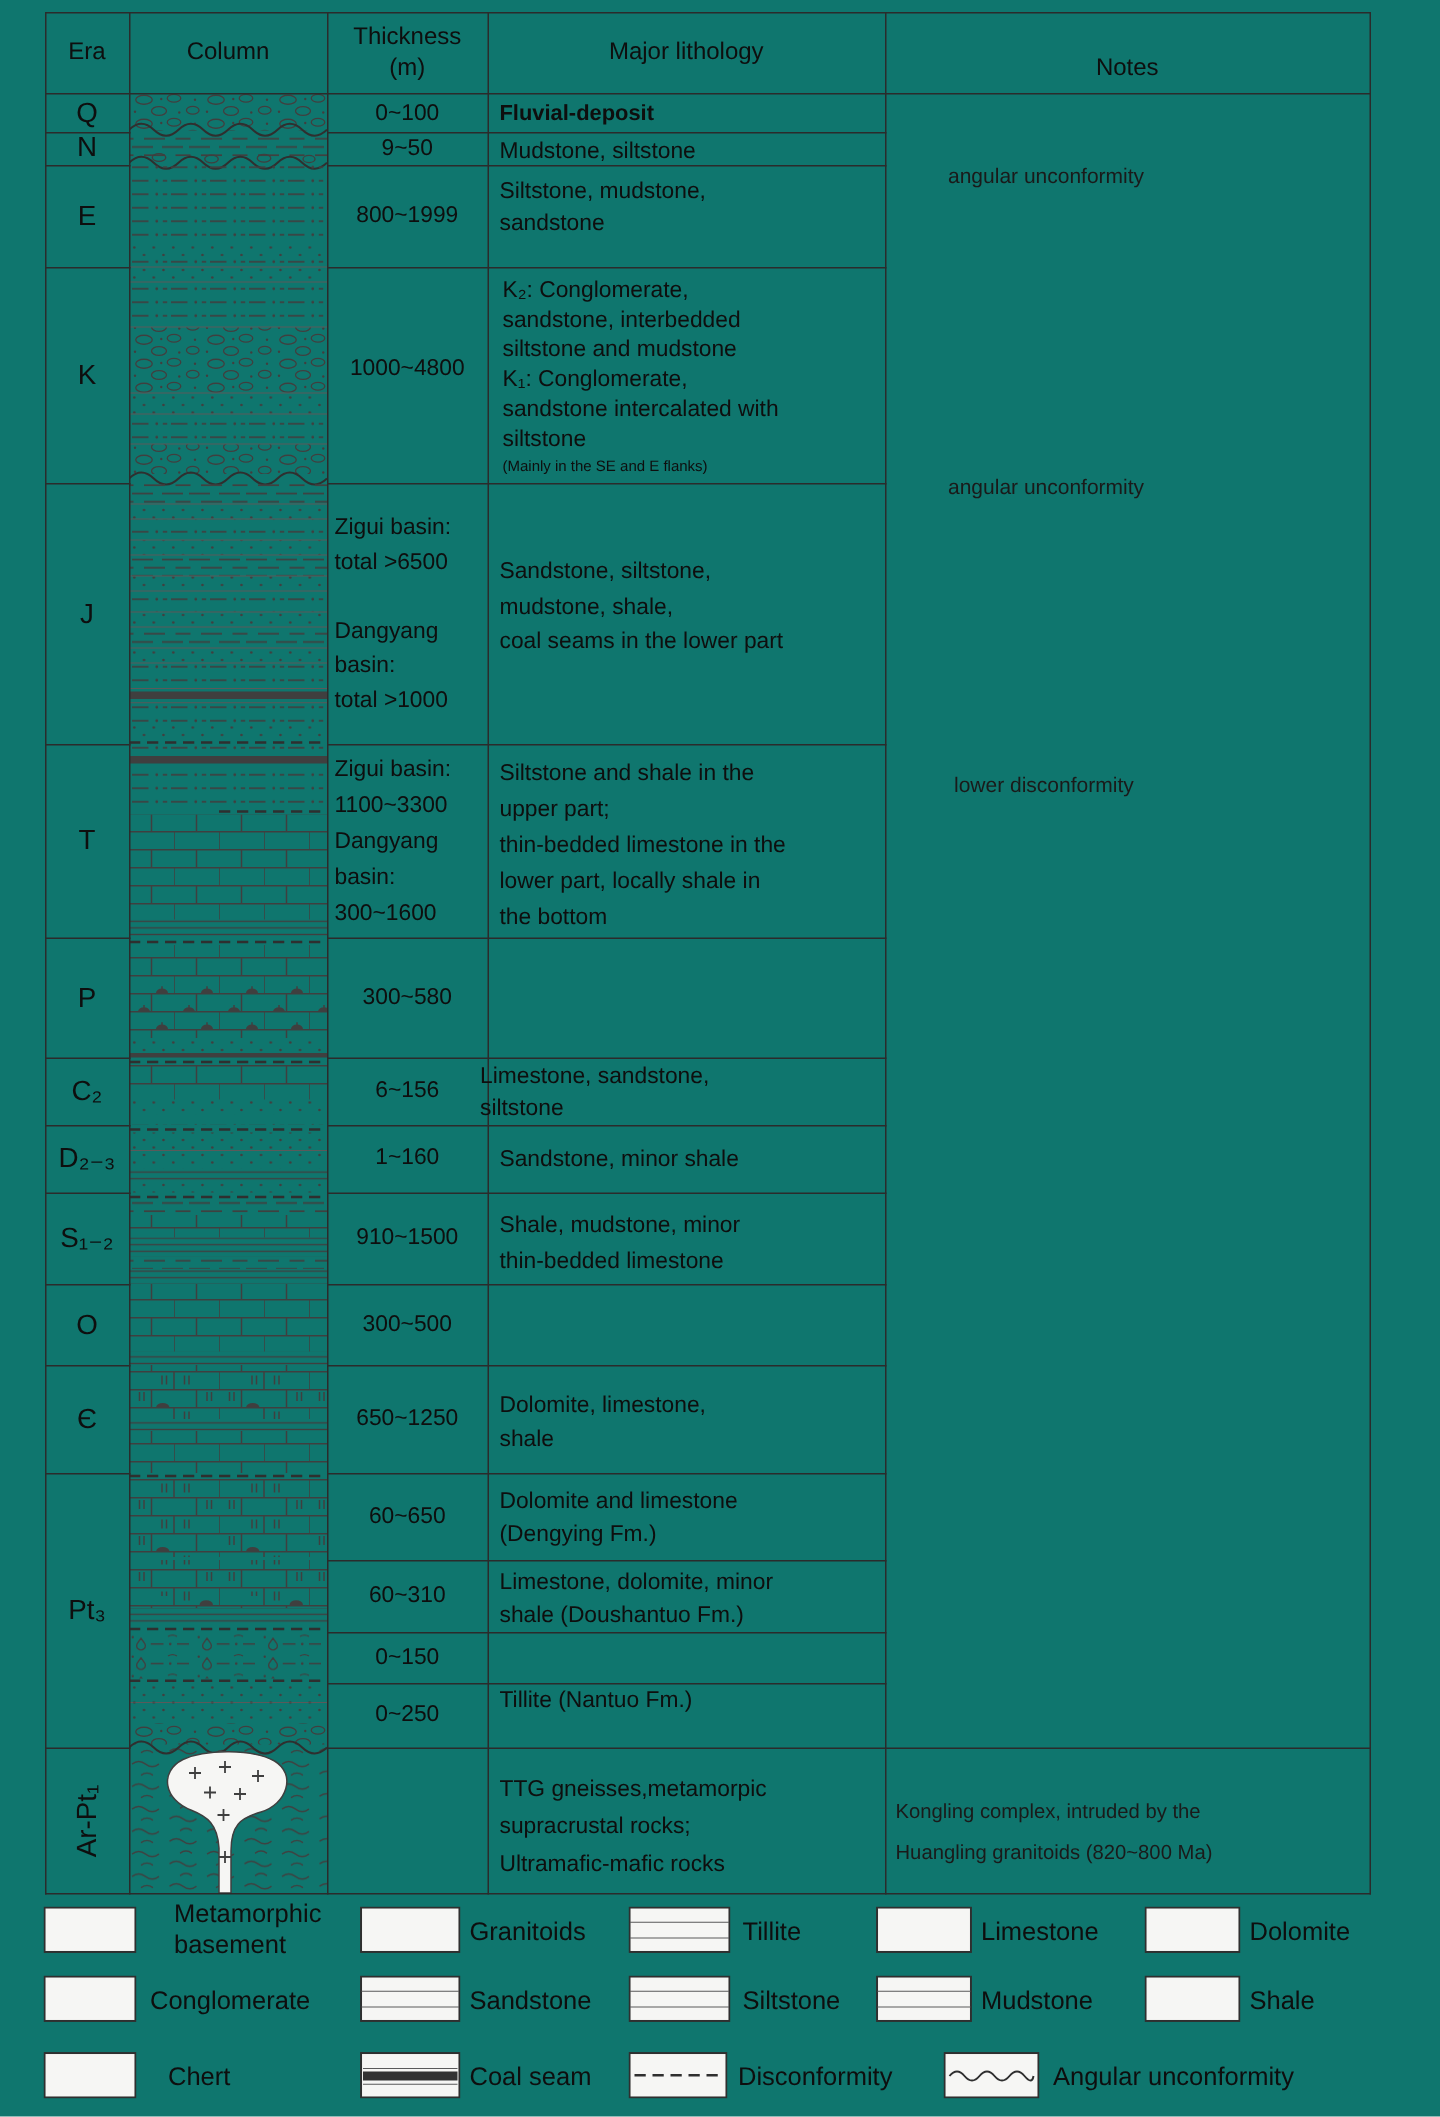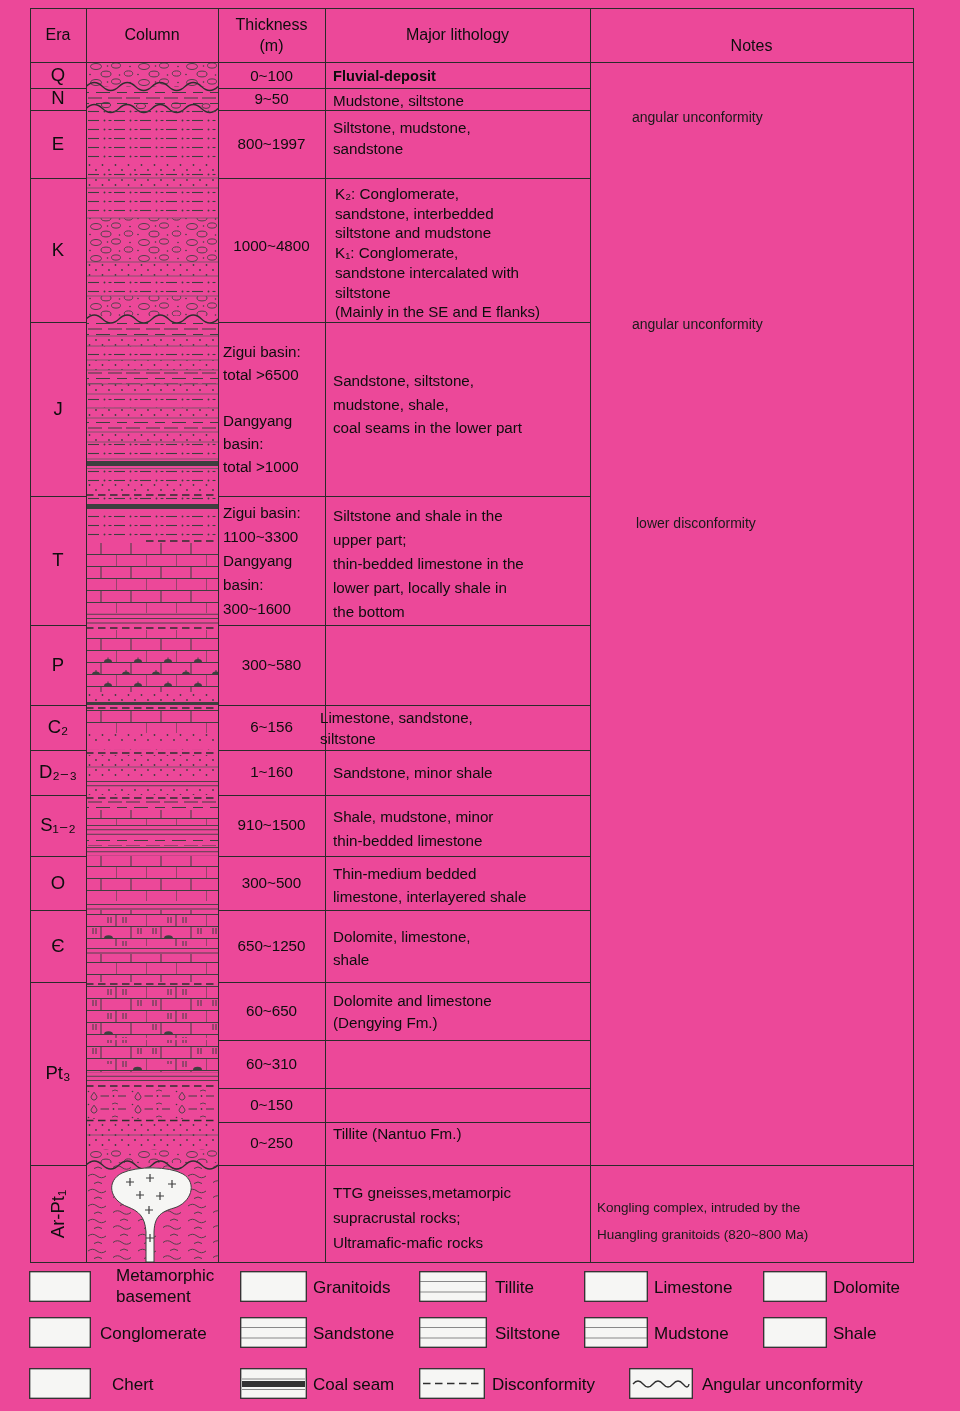--- a/index.html
+++ b/index.html
@@ -1,23 +1,23 @@
 <!DOCTYPE html>
 <html><head>
 <meta charset="utf-8">
 <style>
   html,body{margin:0;padding:0;background:#f6f6f4;}
-  #fig{position:relative;width:960px;height:1411px;background:#ec4899;overflow:hidden;
+  #fig{position:relative;width:960px;height:1411px;background:#0f766e;overflow:hidden;
        font-family:"Liberation Sans","DejaVu Sans",sans-serif;color:#0e0e0e;}
   .ln{position:absolute;background:#2b2b2b;}
   .t{position:absolute;white-space:pre-line;line-height:20px;font-size:15.2px;}
   .c{text-align:center;}
   .hdr{font-size:16px;}
   .era{font-size:18.5px;line-height:22px;text-align:center;}
-  .small{font-size:15px;}
+  .small{font-size:10px;}
   .note{font-size:14px;color:#1a1a1a;}
   .bold{font-weight:bold;}
   .leg{font-size:17px;line-height:21px;}
   svg{position:absolute;}
   .wav{fill:none;stroke:#2f2f2f;stroke-width:1.3;}
   .dsh{fill:none;stroke:#2f2f2f;stroke-width:1.6;stroke-dasharray:7.5 4.5;}
   .sep{fill:none;stroke:#5a5a5a;stroke-width:0.7;}
   .ol{fill:none;stroke:#3f3f3f;stroke-width:0.9;}
   .plus{fill:none;stroke:#3f3f3f;stroke-width:1.2;}
   .frame{fill:#f6f6f4;stroke:#2f2f2f;stroke-width:1.3;}
@@ -270,21 +270,21 @@
   <div class="t era" style="left:30px;top:814px;width:56px">S₁₋₂</div>
   <div class="t era" style="left:30px;top:872px;width:56px">O</div>
   <div class="t era" style="left:30px;top:935px;width:56px">Є</div>
   <div class="t era" style="left:30px;top:1062px;width:56px">Pt₃</div>
   <div style="position:absolute;left:30px;top:1165px;width:56px;height:97px;display:flex;align-items:center;justify-content:center;">
     <span class="era" style="transform:rotate(-90deg);white-space:nowrap;">Ar-Pt₁</span>
   </div>
 
   <div class="t c" style="left:219px;top:66px;width:105px">0~100</div>
   <div class="t c" style="left:219px;top:89px;width:105px">9~50</div>
-  <div class="t c" style="left:219px;top:134px;width:105px">800~1997</div>
+  <div class="t c" style="left:219px;top:134px;width:105px">800~1999</div>
   <div class="t c" style="left:219px;top:236px;width:105px">1000~4800</div>
   <div class="t" style="left:223px;top:340px;width:100px;line-height:23px">Zigui basin:
 total &gt;6500
 
 Dangyang
 basin:
 total &gt;1000</div>
   <div class="t" style="left:223px;top:501px;width:100px;line-height:24px">Zigui basin:
 1100~3300
 Dangyang
@@ -318,26 +318,26 @@
   <div class="t" style="left:333px;top:504px;width:256px;line-height:24px">Siltstone and shale in the
 upper part;
 thin-bedded limestone in the
 lower part, locally shale in
 the bottom</div>
   <div class="t" style="left:320px;top:707px;width:253px;line-height:21px">Limestone, sandstone,
 siltstone</div>
   <div class="t" style="left:333px;top:763px;width:253px">Sandstone, minor shale</div>
   <div class="t" style="left:333px;top:805px;width:253px;line-height:24px">Shale, mudstone, minor
 thin-bedded limestone</div>
-  <div class="t" style="left:333px;top:862px;width:256px;line-height:23px">Thin-medium bedded
-limestone, interlayered shale</div>
   <div class="t" style="left:333px;top:925px;width:253px;line-height:23px">Dolomite, limestone,
 shale</div>
   <div class="t" style="left:333px;top:990px;width:253px;line-height:22px">Dolomite and limestone
 (Dengying Fm.)</div>
+  <div class="t" style="left:333px;top:1044px;width:253px;line-height:22px">Limestone, dolomite, minor
+shale (Doushantuo Fm.)</div>
   <div class="t" style="left:333px;top:1124px;width:253px">Tillite (Nantuo Fm.)</div>
   <div class="t" style="left:333px;top:1180px;width:253px;line-height:25px">TTG gneisses,metamorpic
 supracrustal rocks;
 Ultramafic-mafic rocks</div>
 
   <div class="t note" style="left:632px;top:107px;width:260px">angular unconformity</div>
   <div class="t note" style="left:632px;top:314px;width:260px">angular unconformity</div>
   <div class="t note" style="left:636px;top:513px;width:260px">lower disconformity</div>
   <div class="t note" style="left:597px;top:1194px;width:310px;line-height:27px;font-size:13.5px">Kongling complex, intruded by the
 Huangling granitoids (820~800 Ma)</div>

